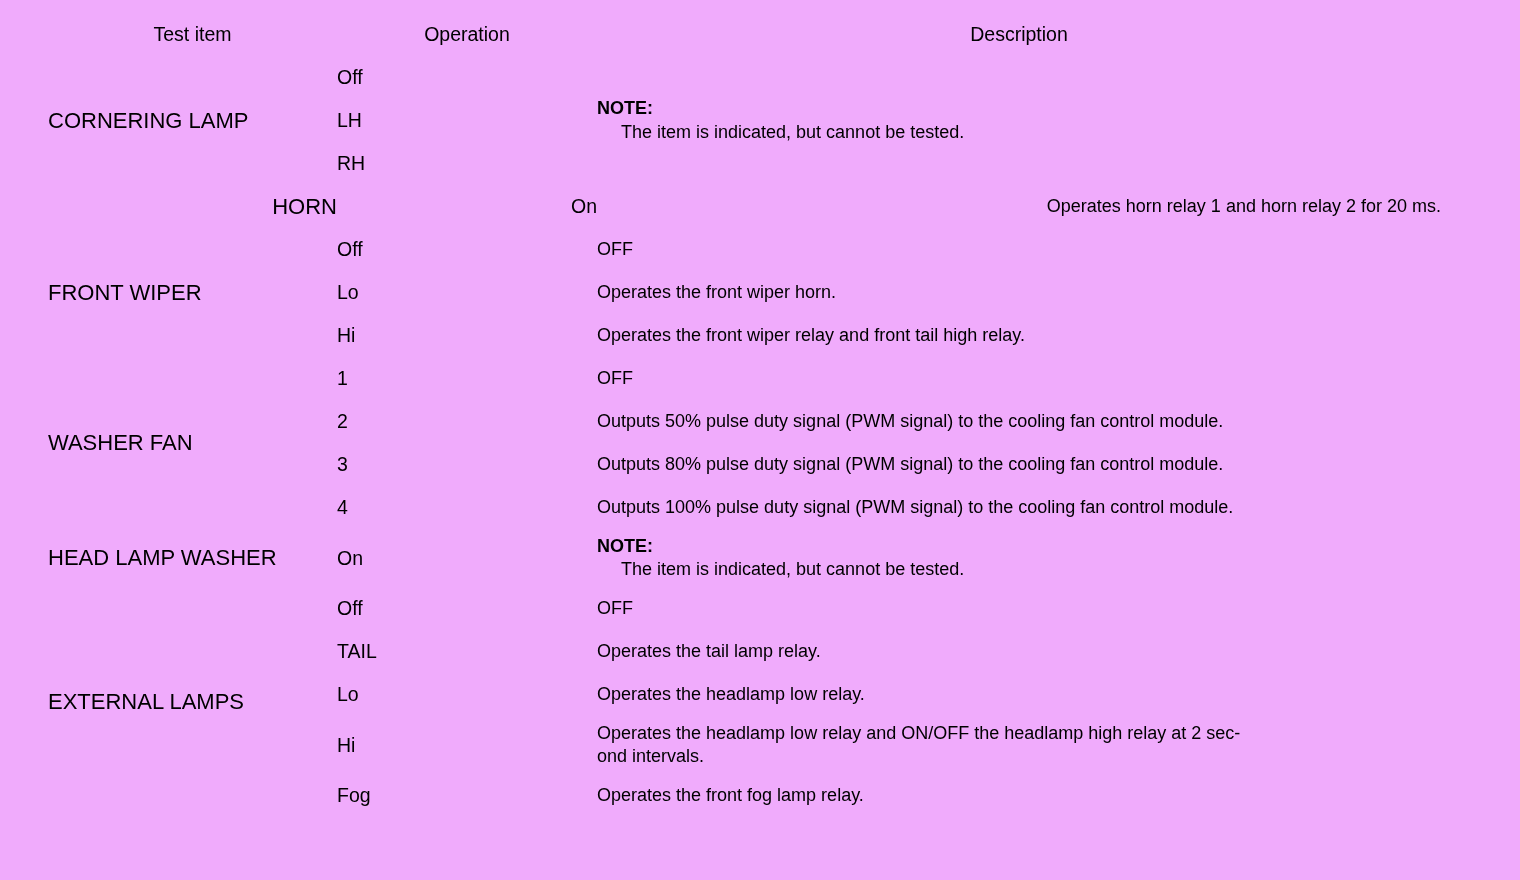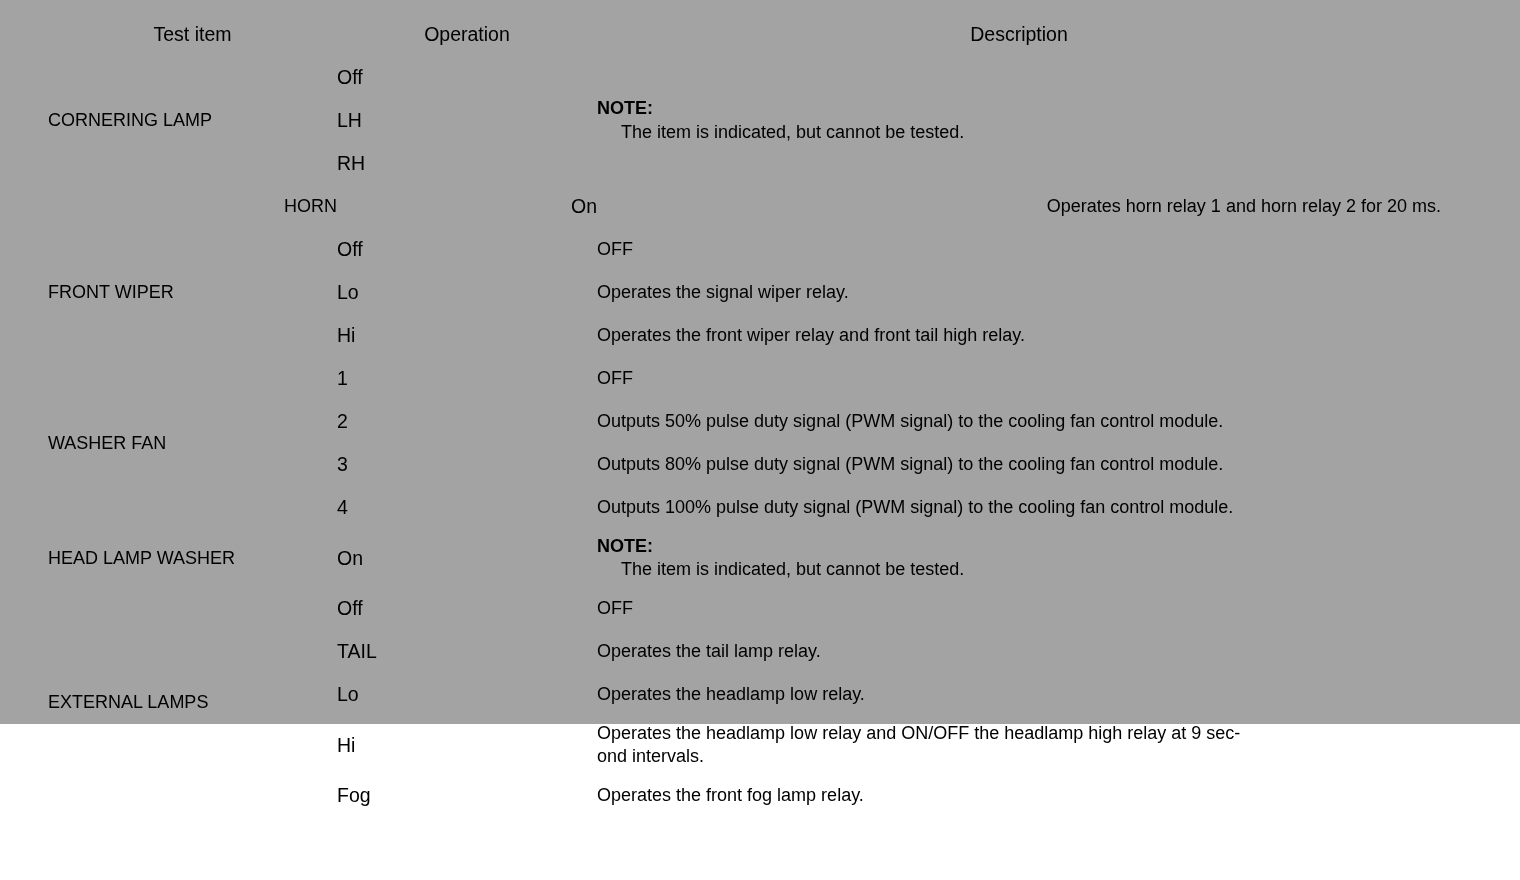--- a/index.html
+++ b/index.html
@@ -11,22 +11,22 @@
     width: 1520px;
     height: 880px;
     font-family: "Liberation Sans", sans-serif;
     color: #000000;
     overflow: hidden;
   }
 
   .sheet {
     position: relative;
     width: 1520px;
-    height: 724px;
-    background: #a3a3a3;
+    height: 880px;
+    background: #f0abfc;
   }
 
   
   .table-wrap {
     position: absolute;
     left: 48px;
     top: 12px;
     width: 1393px;
   }
 
@@ -64,21 +64,21 @@
     text-align: center;
     height: 44px;
     line-height: 44px;
     font-size: 19.5px;
   }
 
   
   .test-cell {
     text-align: left;
     padding-left: 18px;
-    font-size: 18px;
+    font-size: 22px;
   }
 
   
   .oper-cell {
     text-align: left;
     padding-left: 18px;
     font-size: 19.5px;
   }
 
   
@@ -152,21 +152,21 @@
           <td class="desc-cell grp-top h-row">Operates horn relay 1 and horn relay 2 for 20 ms.</td>
         </tr>
 
         <tr>
           <td class="test-cell grp-top vline-r h-sub" rowspan="3">FRONT WIPER</td>
           <td class="oper-cell grp-top vline-r h-sub">Off</td>
           <td class="desc-cell grp-top h-sub">OFF</td>
         </tr>
         <tr>
           <td class="oper-cell sub-top vline-r h-sub">Lo</td>
-          <td class="desc-cell sub-top h-sub">Operates the signal wiper relay.</td>
+          <td class="desc-cell sub-top h-sub">Operates the front wiper horn.</td>
         </tr>
         <tr>
           <td class="oper-cell sub-top vline-r h-sub">Hi</td>
           <td class="desc-cell sub-top h-sub">Operates the front wiper relay and front tail high relay.</td>
         </tr>
 
         <tr>
           <td class="test-cell grp-top vline-r h-sub" rowspan="4">WASHER FAN</td>
           <td class="oper-cell grp-top vline-r h-sub">1</td>
           <td class="desc-cell grp-top h-sub">OFF</td>
@@ -202,21 +202,21 @@
           <td class="oper-cell sub-top vline-r h-sub">TAIL</td>
           <td class="desc-cell sub-top h-sub">Operates the tail lamp relay.</td>
         </tr>
         <tr>
           <td class="oper-cell sub-top vline-r h-sub">Lo</td>
           <td class="desc-cell sub-top h-sub">Operates the headlamp low relay.</td>
         </tr>
         <tr>
           <td class="oper-cell sub-top vline-r h-tall">Hi</td>
           <td class="desc-cell sub-top h-tall">
-            <span class="desc-line">Operates the headlamp low relay and ON/OFF the headlamp high relay at 9 sec-</span>
+            <span class="desc-line">Operates the headlamp low relay and ON/OFF the headlamp high relay at 2 sec-</span>
             <span class="desc-line">ond intervals.</span>
           </td>
         </tr>
         <tr>
           <td class="oper-cell sub-top vline-r h-sub rule-bottom">Fog</td>
           <td class="desc-cell sub-top h-sub rule-bottom">Operates the front fog lamp relay.</td>
         </tr>
 
       </tbody>
     </table>

